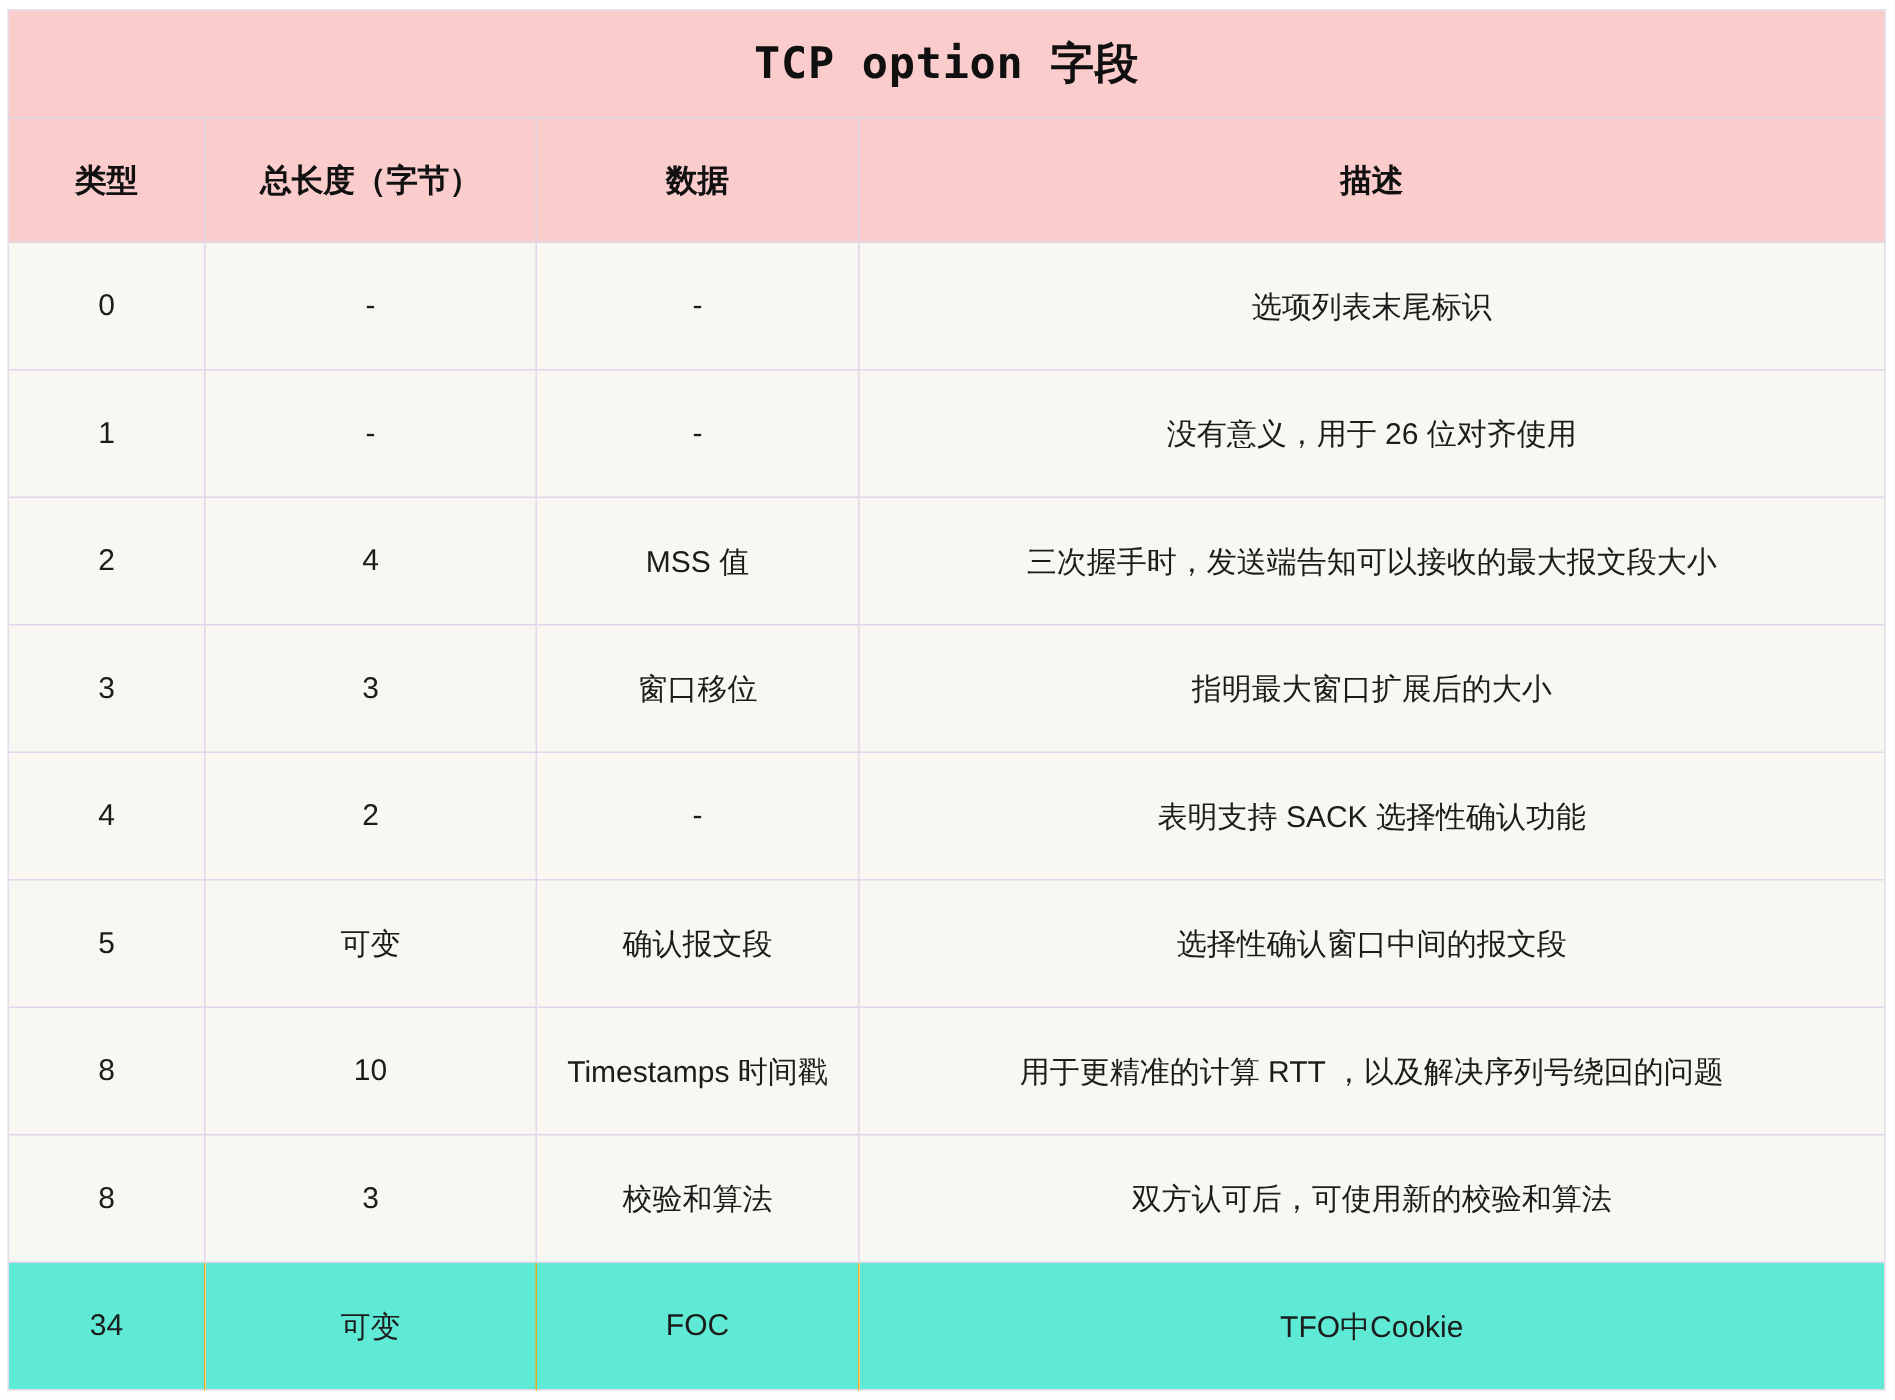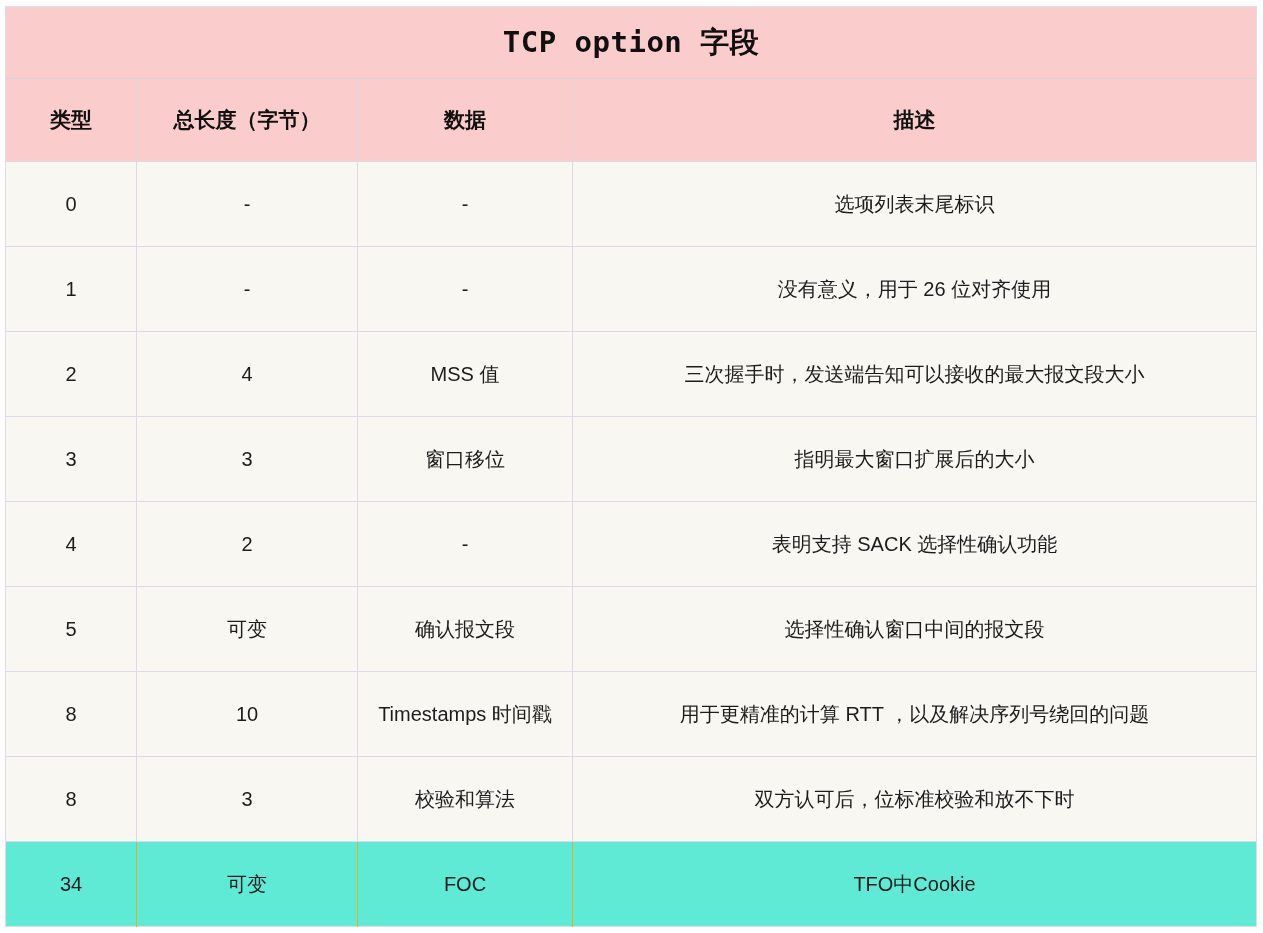--- a/index.html
+++ b/index.html
@@ -169,21 +169,21 @@
         <tr>
           <td class="cell-type">8</td>
           <td class="cell-len">10</td>
           <td class="cell-data">Timestamps 时间戳</td>
           <td class="cell-desc">用于更精准的计算 RTT ，以及解决序列号绕回的问题</td>
         </tr>
         <tr>
           <td class="cell-type">8</td>
           <td class="cell-len">3</td>
           <td class="cell-data">校验和算法</td>
-          <td class="cell-desc">双方认可后，位标准校验和放不下时</td>
+          <td class="cell-desc">双方认可后，可使用新的校验和算法</td>
         </tr>
         <tr class="highlight">
           <td class="cell-type">34</td>
           <td class="cell-len">可变</td>
           <td class="cell-data">FOC</td>
           <td class="cell-desc">TFO中Cookie</td>
         </tr>
       </tbody>
   </table>
 </div>

